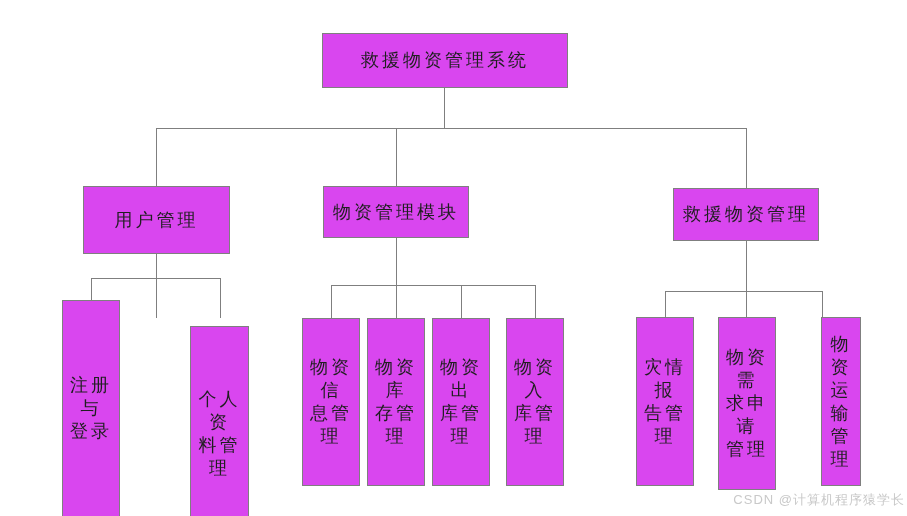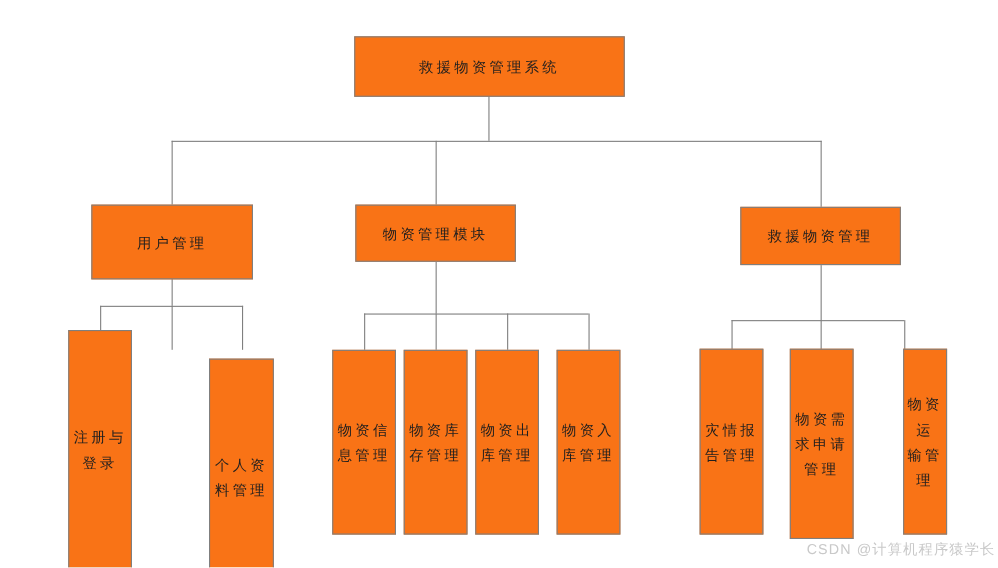--- a/index.html
+++ b/index.html
@@ -12,27 +12,27 @@
     width: 907px;
     height: 516px;
     background: #ffffff;
     overflow: hidden;
     font-family: "Liberation Sans", sans-serif;
   }
   .box {
     position: absolute;
     box-sizing: border-box;
     border: 1px solid #7f7f7f;
-    background: #f97316;
+    background: #d946ef;
     display: flex;
     align-items: center;
     justify-content: center;
     text-align: center;
     color: #1f1f1f;
-    font-size: 13px;
+    font-size: 18px;
     letter-spacing: 3px;
     line-height: 23px;
     white-space: pre-line;
   }
   .line {
     position: absolute;
     background: #7f7f7f;
   }
   .watermark {
     position: absolute;

